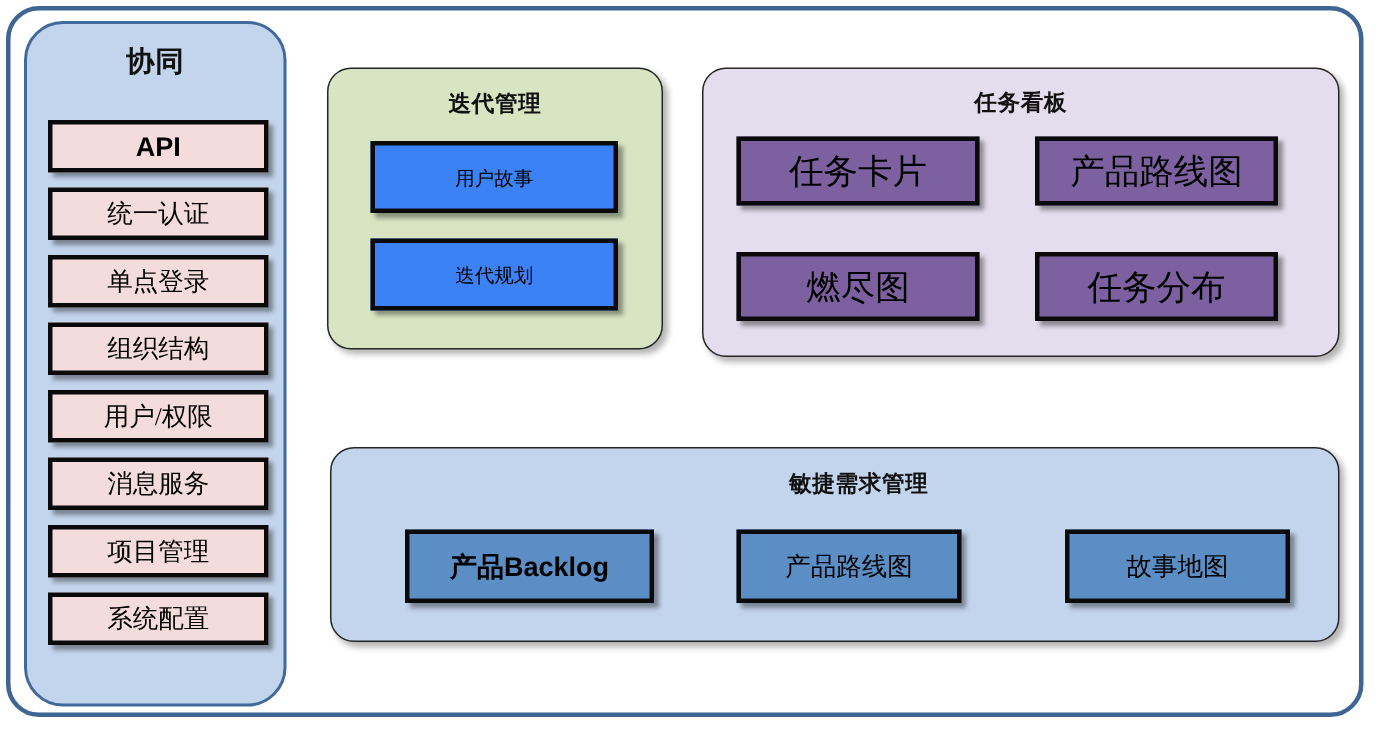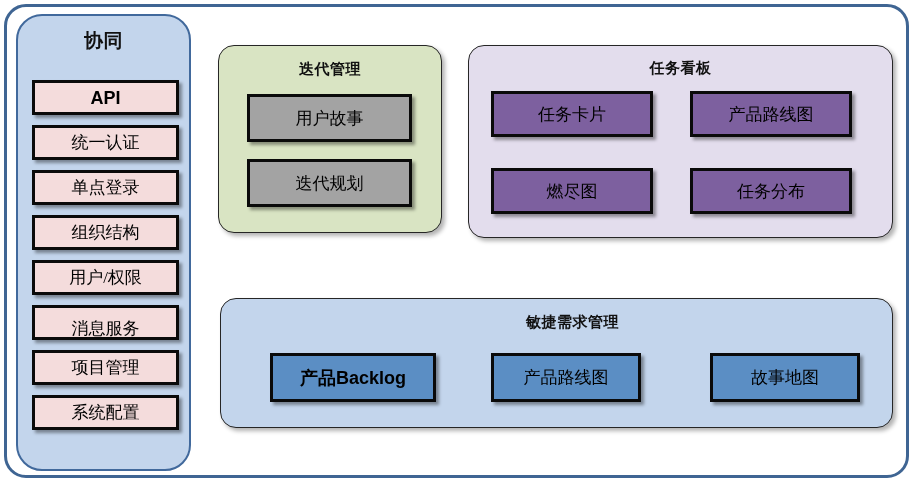--- a/index.html
+++ b/index.html
@@ -133,32 +133,32 @@
     height: 35px;
     font-size: 17px;
   }
   .box-pink.is-api {
     font-family: "Liberation Sans", sans-serif;
     font-weight: bold;
     font-size: 18px;
   }
 
   .box-green {
-    background: #a3a3a3;
+    background: #3b82f6;
     left: 28px;
     width: 165px;
     height: 48px;
-    font-size: 17px;
+    font-size: 13px;
   }
 
   .box-purple {
     background: #7d609f;
     width: 162px;
     height: 46px;
-    font-size: 17px;
+    font-size: 23px;
   }
 
   .box-blue {
     background: #5b8ec4;
     height: 49px;
     font-size: 17px;
   }
 
   .mixed-latin {
     font-family: "Liberation Sans", sans-serif;
@@ -184,21 +184,21 @@
     </div>
     <div class="box box-pink" style="top:154px;">
       <span>单点登录</span>
     </div>
     <div class="box box-pink" style="top:199px;">
       <span>组织结构</span>
     </div>
     <div class="box box-pink" style="top:244px;">
       <span>用户/权限</span>
     </div>
-    <div class="box box-pink" style="top:289px;align-items:flex-end;">
+    <div class="box box-pink" style="top:289px;">
       <span>消息服务</span>
     </div>
     <div class="box box-pink" style="top:334px;">
       <span>项目管理</span>
     </div>
     <div class="box box-pink" style="top:379px;">
       <span>系统配置</span>
     </div>
   </div>
 

